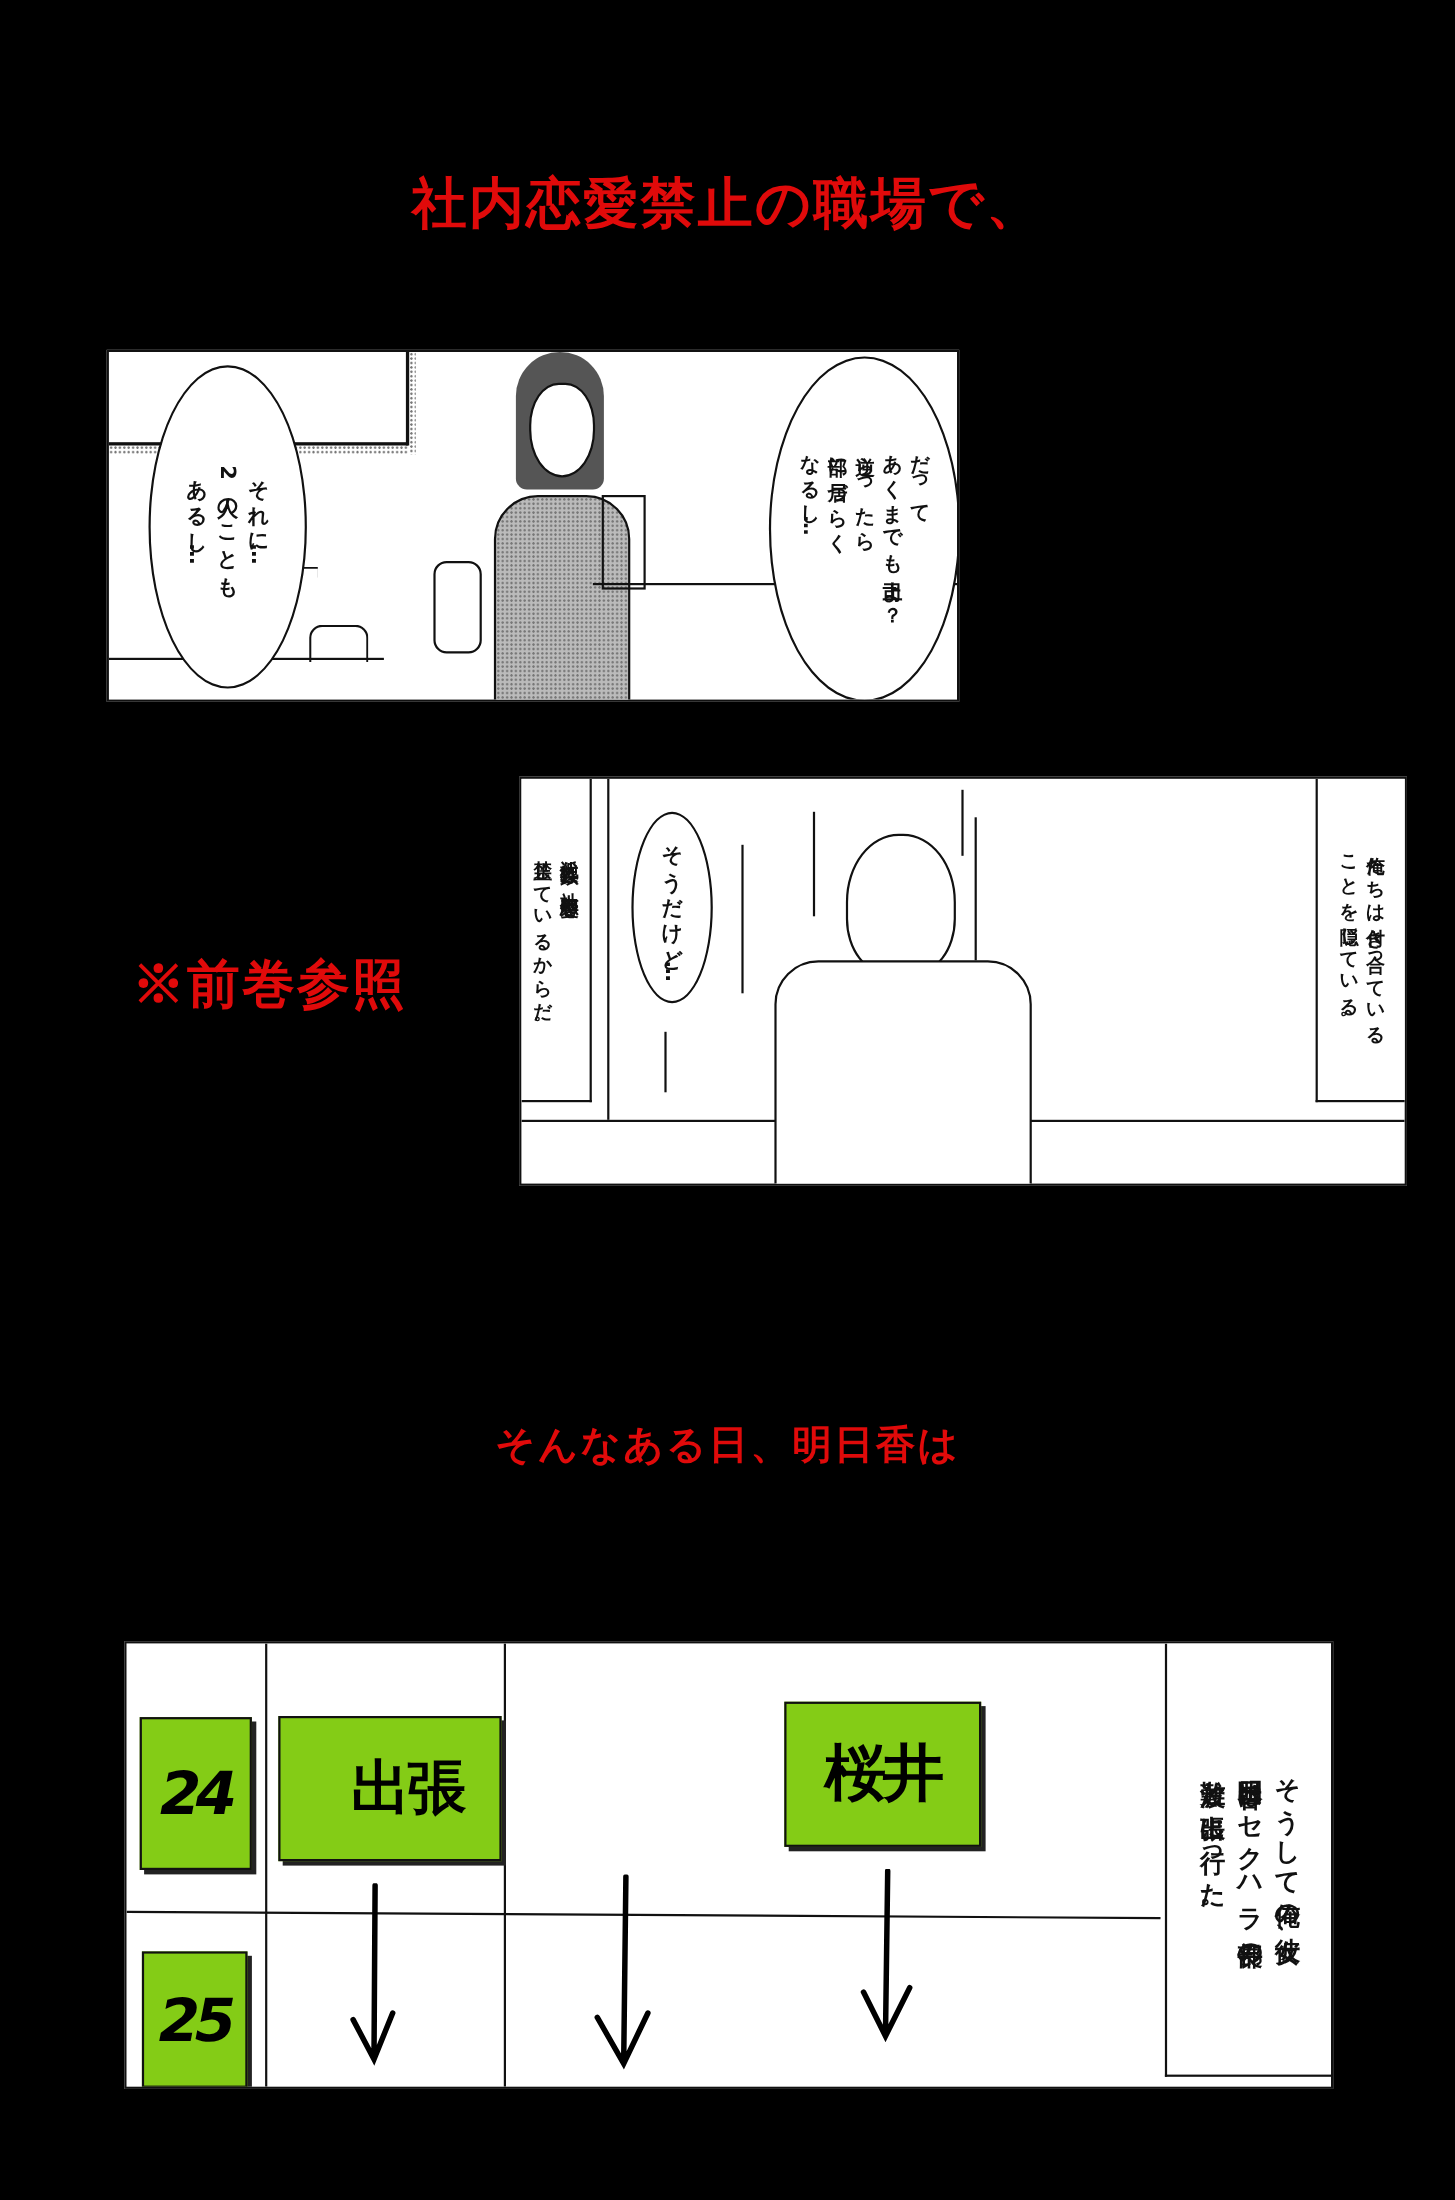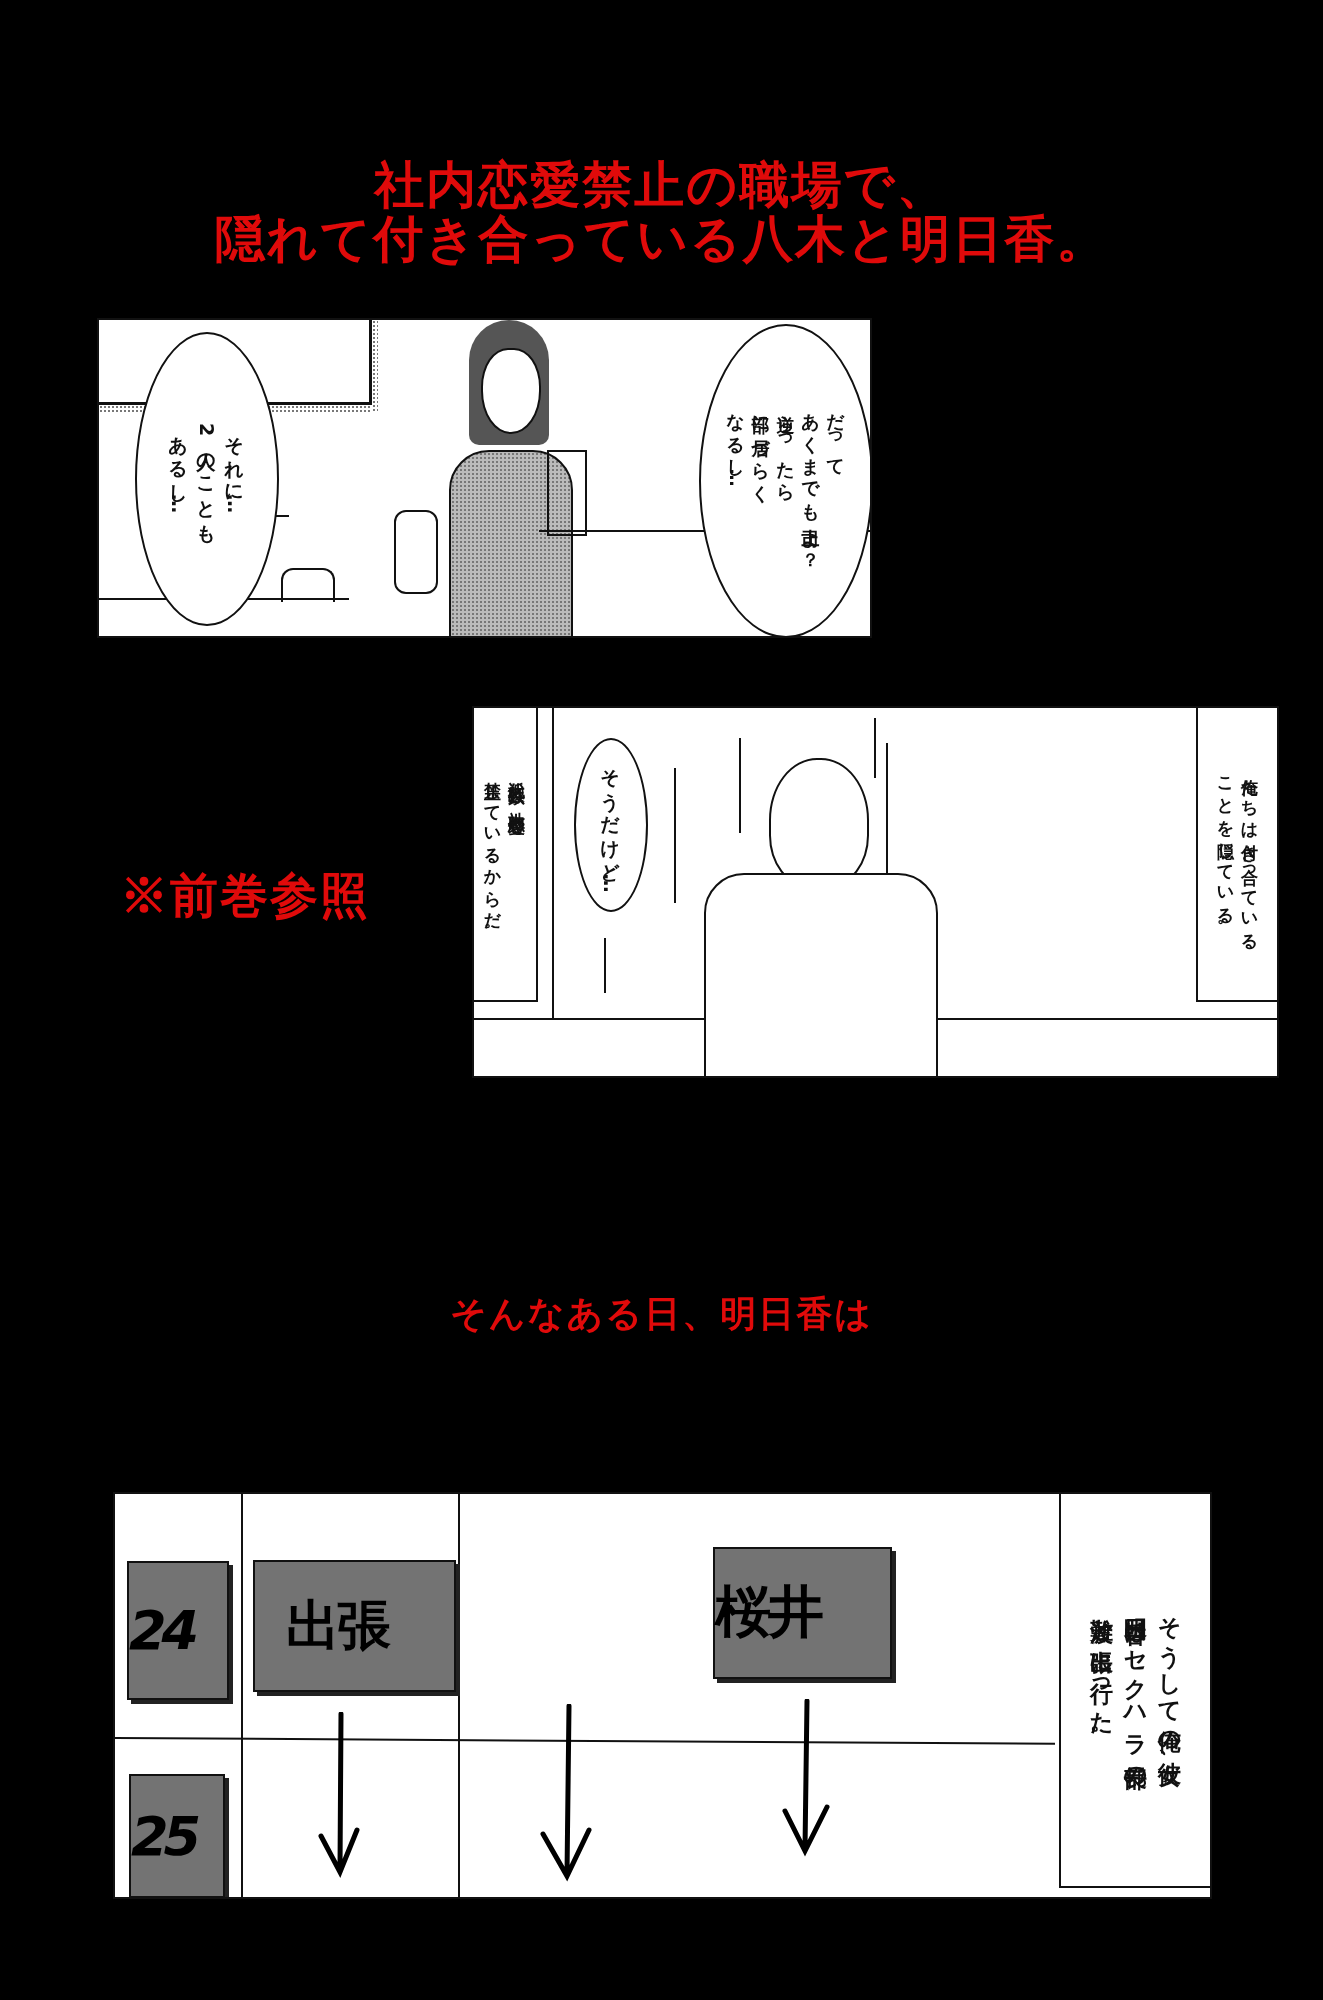--- a/index.html
+++ b/index.html
@@ -10,31 +10,30 @@
                  text-align: center; letter-spacing: 2px; line-height: 1.08; }
   .panel { position: absolute; background: #fff; border: 2px solid #111; overflow: hidden; }
   .vtext { writing-mode: vertical-rl; font-family: "DejaVu Sans", sans-serif;
            font-weight: bold; color: #111; letter-spacing: 2px; }
   .bubble { position: absolute; background: #fff; border: 2.5px solid #111; border-radius: 50%;
             display: flex; align-items: center; justify-content: center; }
   .caption-box { position: absolute; background: #fff; border: 2px solid #111;
                  display: flex; align-items: center; justify-content: center; }
   .line { position: absolute; background: #111; }
   .dots { background-image: radial-gradient(#777 1px, transparent 1.2px); background-size: 4px 4px; }
-  .card { position: absolute; background: #737373; border: 2.5px solid #111;
-          box-shadow: 4px 4px 0 #222; display: flex; align-items: center; justify-content: flex-start;
+  .card { position: absolute; background: #84cc16; border: 2.5px solid #111;
+          box-shadow: 4px 4px 0 #222; display: flex; align-items: center; justify-content: center;
           font-family: "DejaVu Sans", sans-serif; font-weight: 900; color: #000; }
   .arrow { position: absolute; }
 </style>
 </head>
 <body>
 
 <div class="red-caption" style="left:0; width:1323px; top:158px; font-size:50px;">
   <div>社内恋愛禁止の職場で、</div>
-  <div>隠れて付き合っている八木と明日香。</div>
 </div>
 
 <div class="panel" style="left:97px; top:318px; width:771px; height:316px;">
 
   <div class="line" style="left:0; top:82px; width:272px; height:3px;"></div>
   <div class="dots" style="position:absolute; left:0; top:85px; width:272px; height:8px;"></div>
   <div class="line" style="left:270px; top:0; width:3px; height:85px;"></div>
   <div class="dots" style="position:absolute; left:273px; top:0; width:6px; height:93px;"></div>
   <div class="line" style="left:0; top:278px; width:250px; height:2px;"></div>
 

